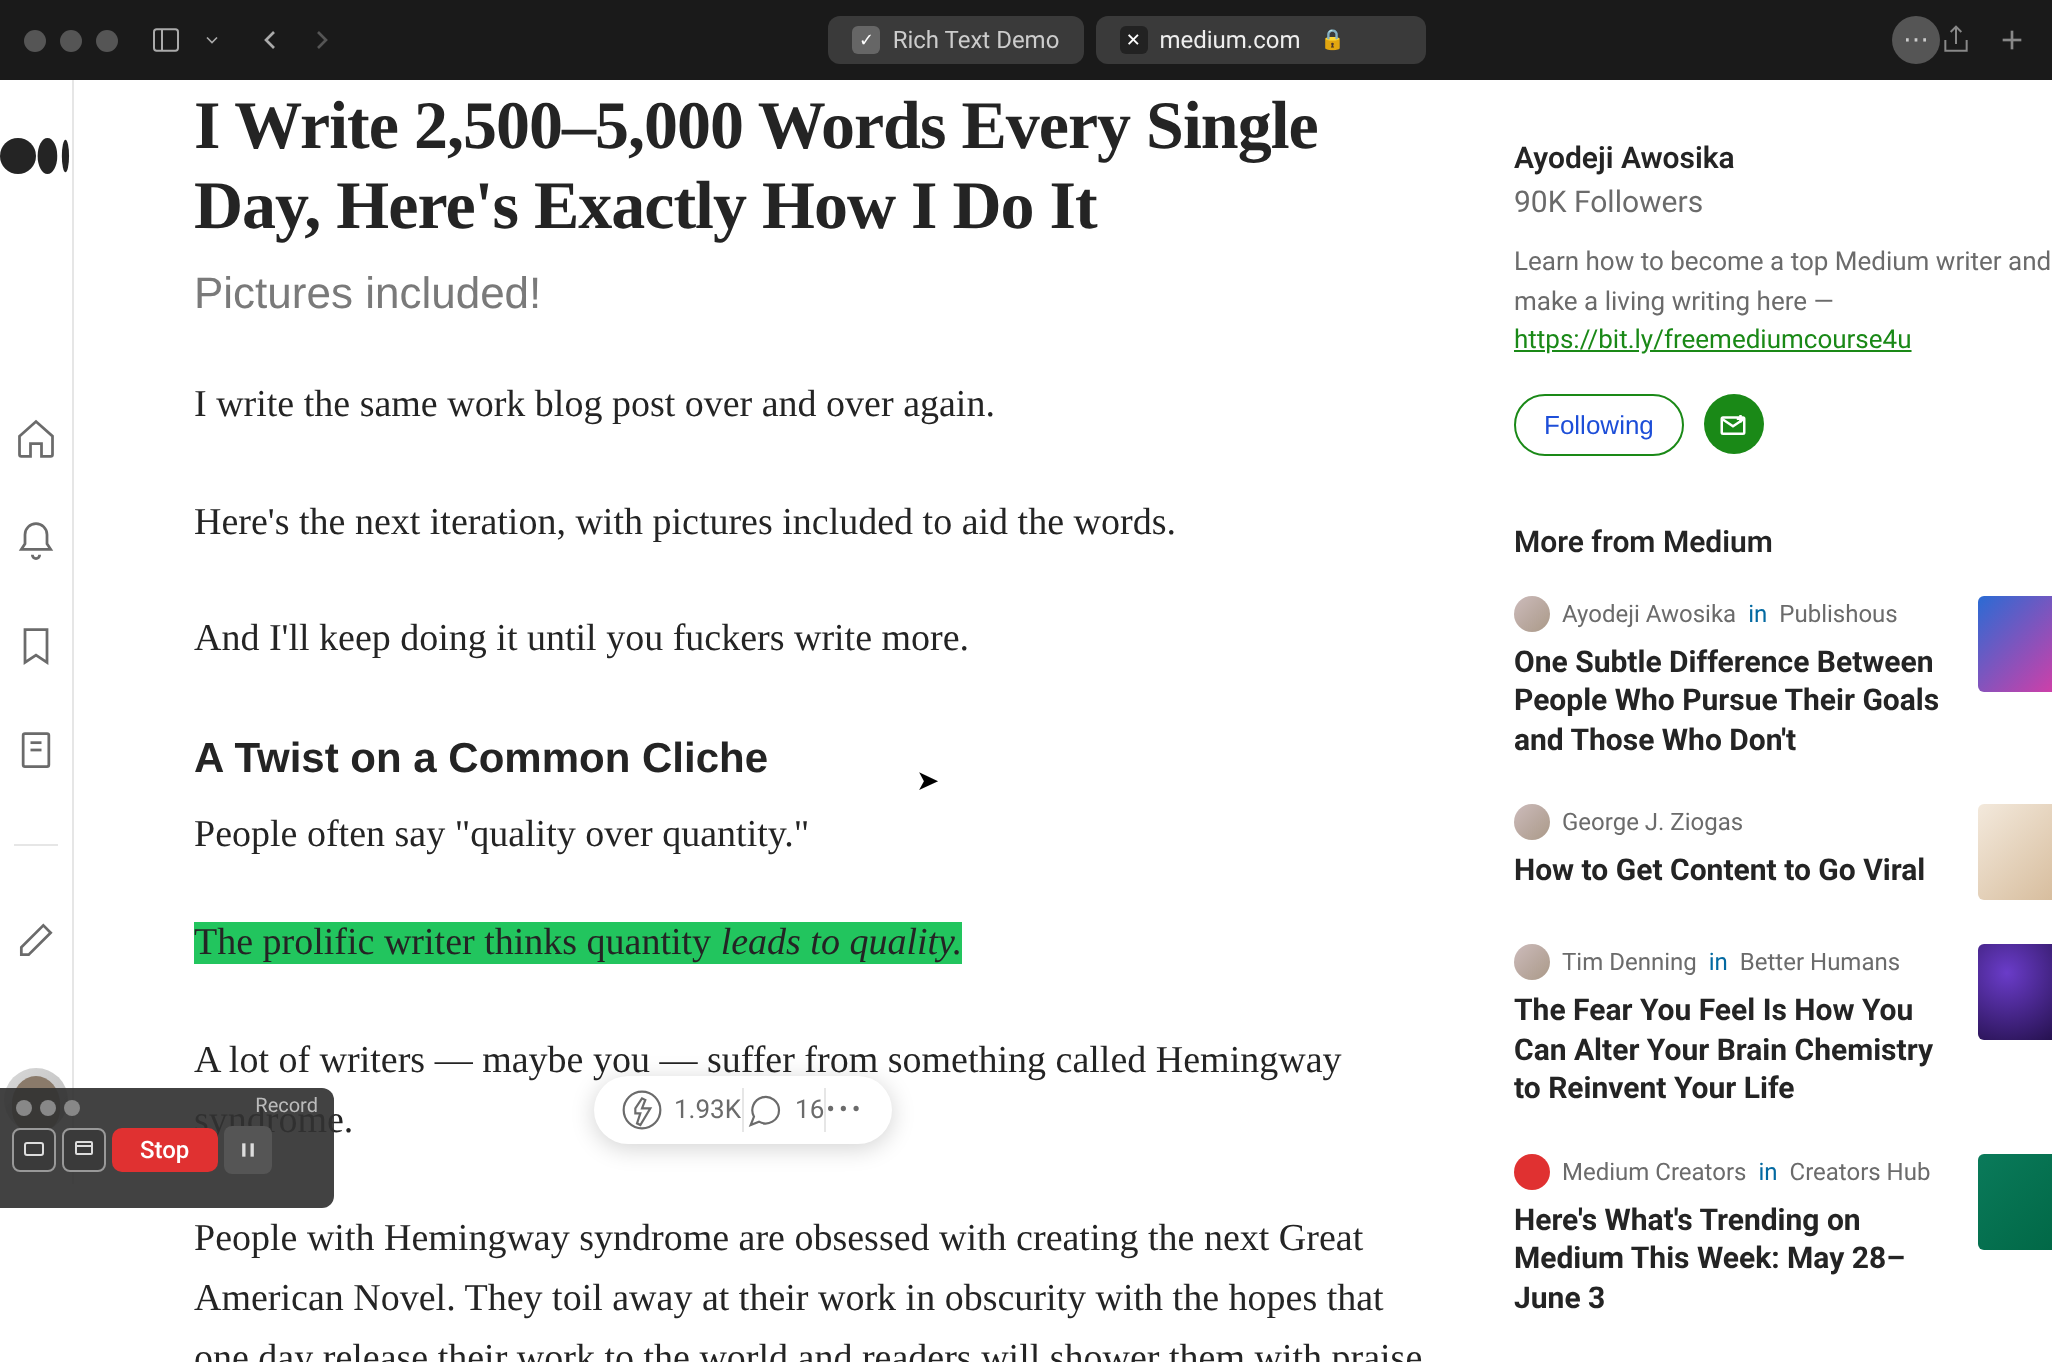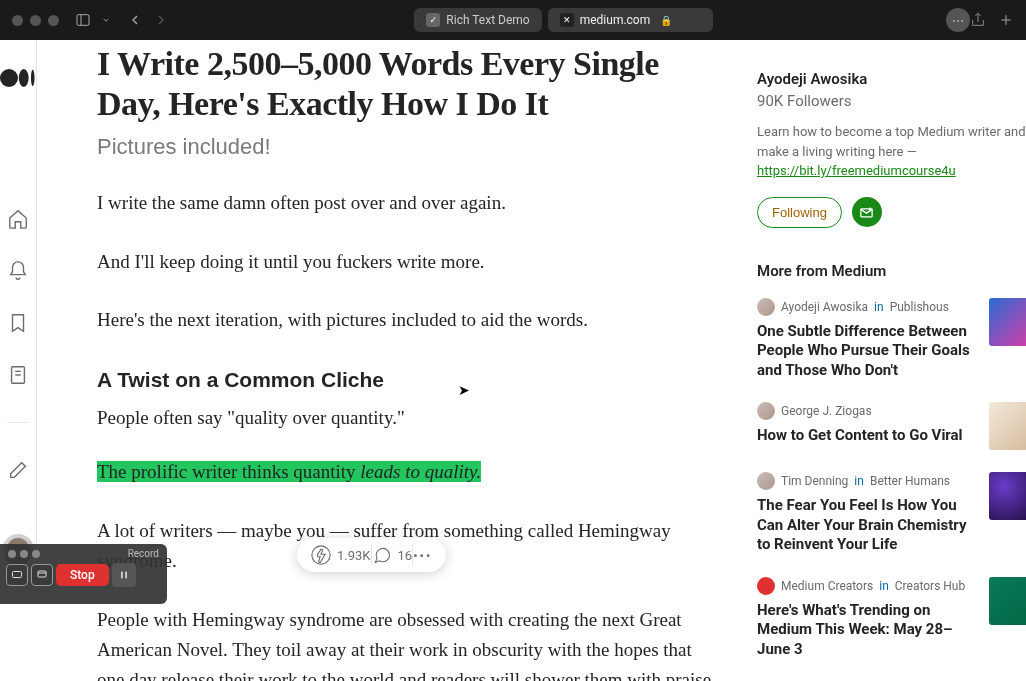--- a/index.html
+++ b/index.html
@@ -40,21 +40,21 @@
   .h2 { font-family: -apple-system, sans-serif; font-size: 21px; font-weight: 700; color: #242424; margin-bottom: 6px; }
   .hl { background: #22c55e; }
   em { font-style: italic; }
 
   .rail { width: 280px; margin-left: 40px; padding-top: 12px; font-size: 13px; color: #6b6b6b; }
   .author-name { font-size: 15px; font-weight: 600; color: #242424; margin-bottom: 4px; margin-top: 18px; }
   .followers { font-size: 15px; color: #6b6b6b; margin-bottom: 12px; }
   .bio { font-size: 13px; line-height: 1.5; color: #6b6b6b; margin-bottom: 4px; }
   .bio a { color: #1a8917; text-decoration: underline; }
   .follow-row { display: flex; gap: 10px; margin-top: 16px; align-items: center; }
-  .follow-btn { border: 1px solid #1a8917; color: #a16207; background: #fff; padding: 7px 14px; border-radius: 18px; font-size: 13px; cursor: pointer; }
+  .follow-btn { border: 1px solid #1a8917; color: #1d4ed8; background: #fff; padding: 7px 14px; border-radius: 18px; font-size: 13px; cursor: pointer; }
   .mail-btn { width: 30px; height: 30px; border-radius: 50%; background: #1a8917; display: flex; align-items: center; justify-content: center; cursor: pointer; }
   .mail-btn svg { width: 15px; height: 15px; color: #fff; }
 
   .more-head { font-size: 15px; font-weight: 600; color: #242424; margin-top: 34px; margin-bottom: 18px; }
   .rec { display: flex; gap: 14px; margin-bottom: 22px; }
   .rec-text { flex: 1; }
   .rec-meta { display: flex; align-items: center; gap: 6px; font-size: 12px; color: #6b6b6b; margin-bottom: 6px; }
   .rec-av { width: 18px; height: 18px; border-radius: 50%; background: linear-gradient(135deg,#cbb,#a98); flex-shrink: 0; }
   .rec-av.red { background: #e03131; }
   .in { color: #0369a1; }
@@ -167,23 +167,23 @@
         </svg>
     </div>
     <div class="avatar-bottom"></div>
   </div>
 
   <div class="main">
     <div class="article">
       <h1 class="title">I Write 2,500–5,000 Words Every Single Day, Here's Exactly How I Do It</h1>
       <div class="subtitle">Pictures included!</div>
       <div class="body">
-        <p>I write the same damn often post over and over again.</p>
+        <p>I write the same work blog post over and over again.</p>
+        <p>Here's the next iteration, with pictures included to aid the words.</p>
         <p>And I'll keep doing it until you fuckers write more.</p>
-        <p>Here's the next iteration, with pictures included to aid the words.</p>
         <div class="h2">A Twist on a Common Cliche</div>
         <p style="margin-bottom:24px;">People often say "quality over quantity."</p>
         <p><span class="hl"><span>The prolific writer thinks quantity </span><em>leads to quality.</em></span></p>
         <p>A lot of writers — maybe you — suffer from something called Hemingway syndrome.</p>
         <p>People with Hemingway syndrome are obsessed with creating the next Great American Novel. They toil away at their work in obscurity with the hopes that one day release their work to the world and readers will shower them with praise.</p>
 
       </div>
     </div>
 
     <div class="rail">

